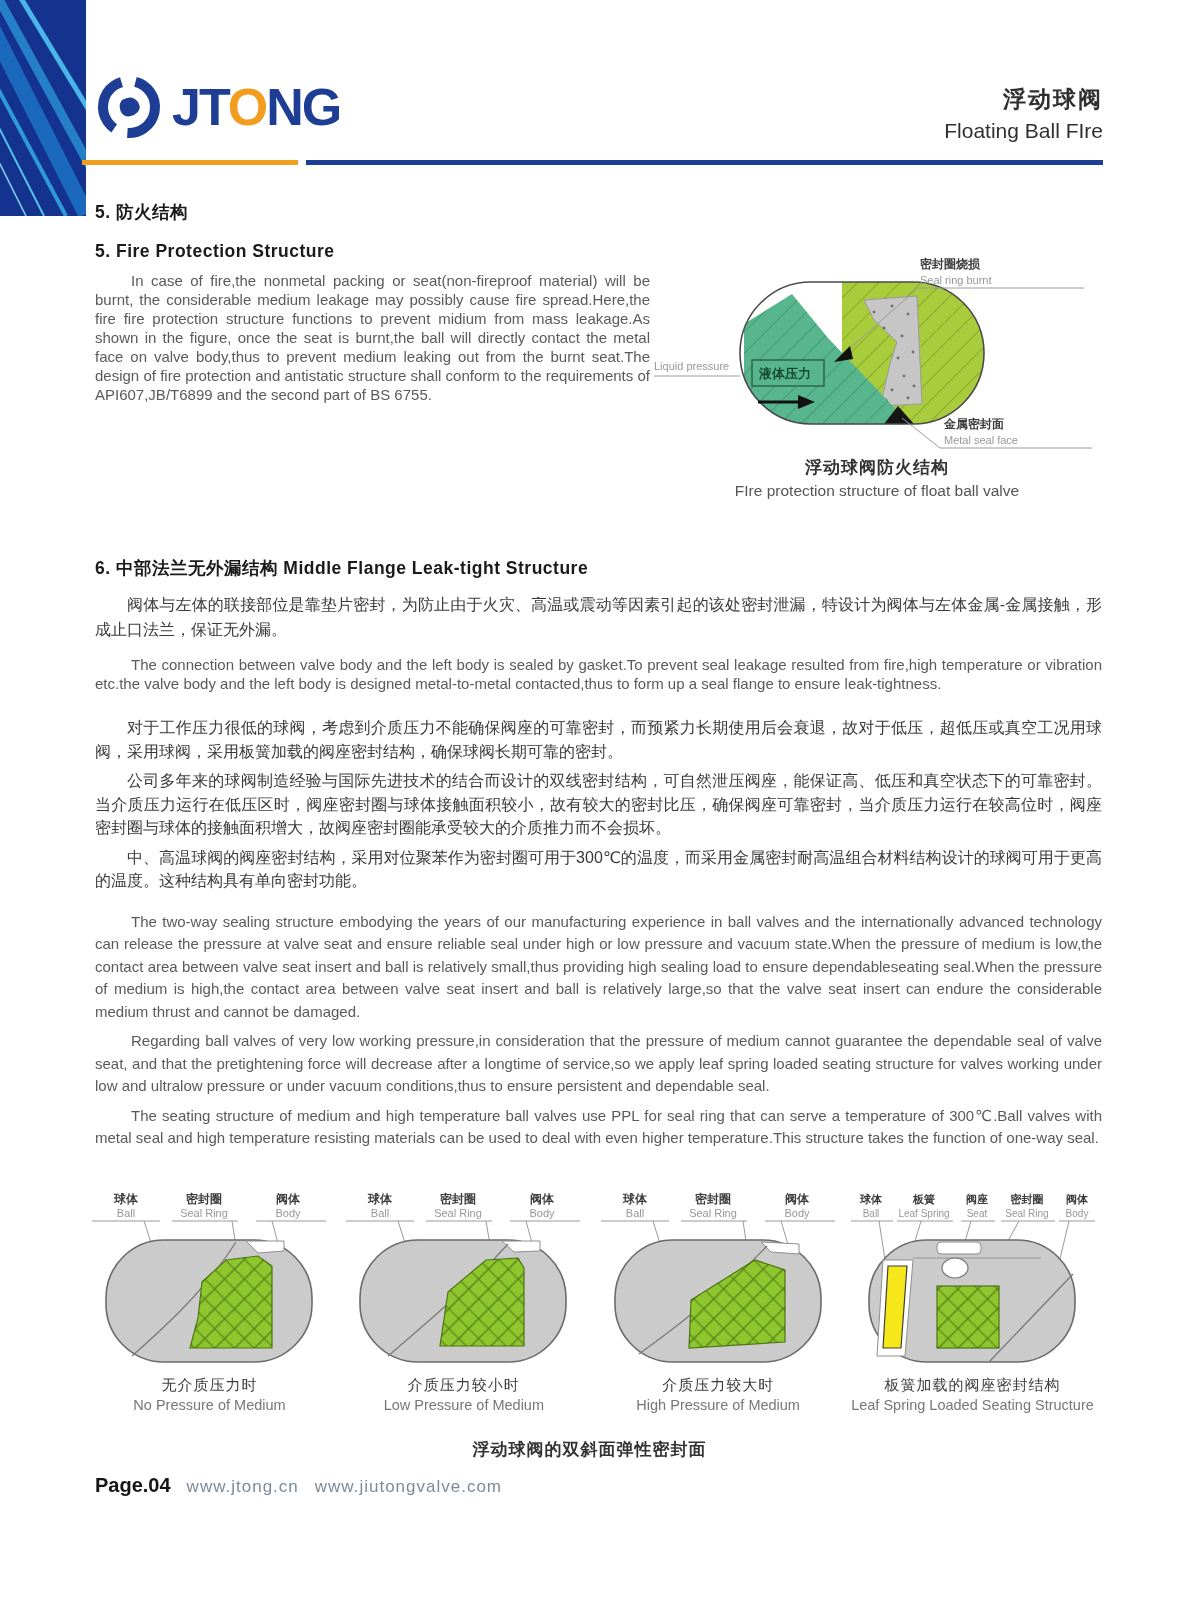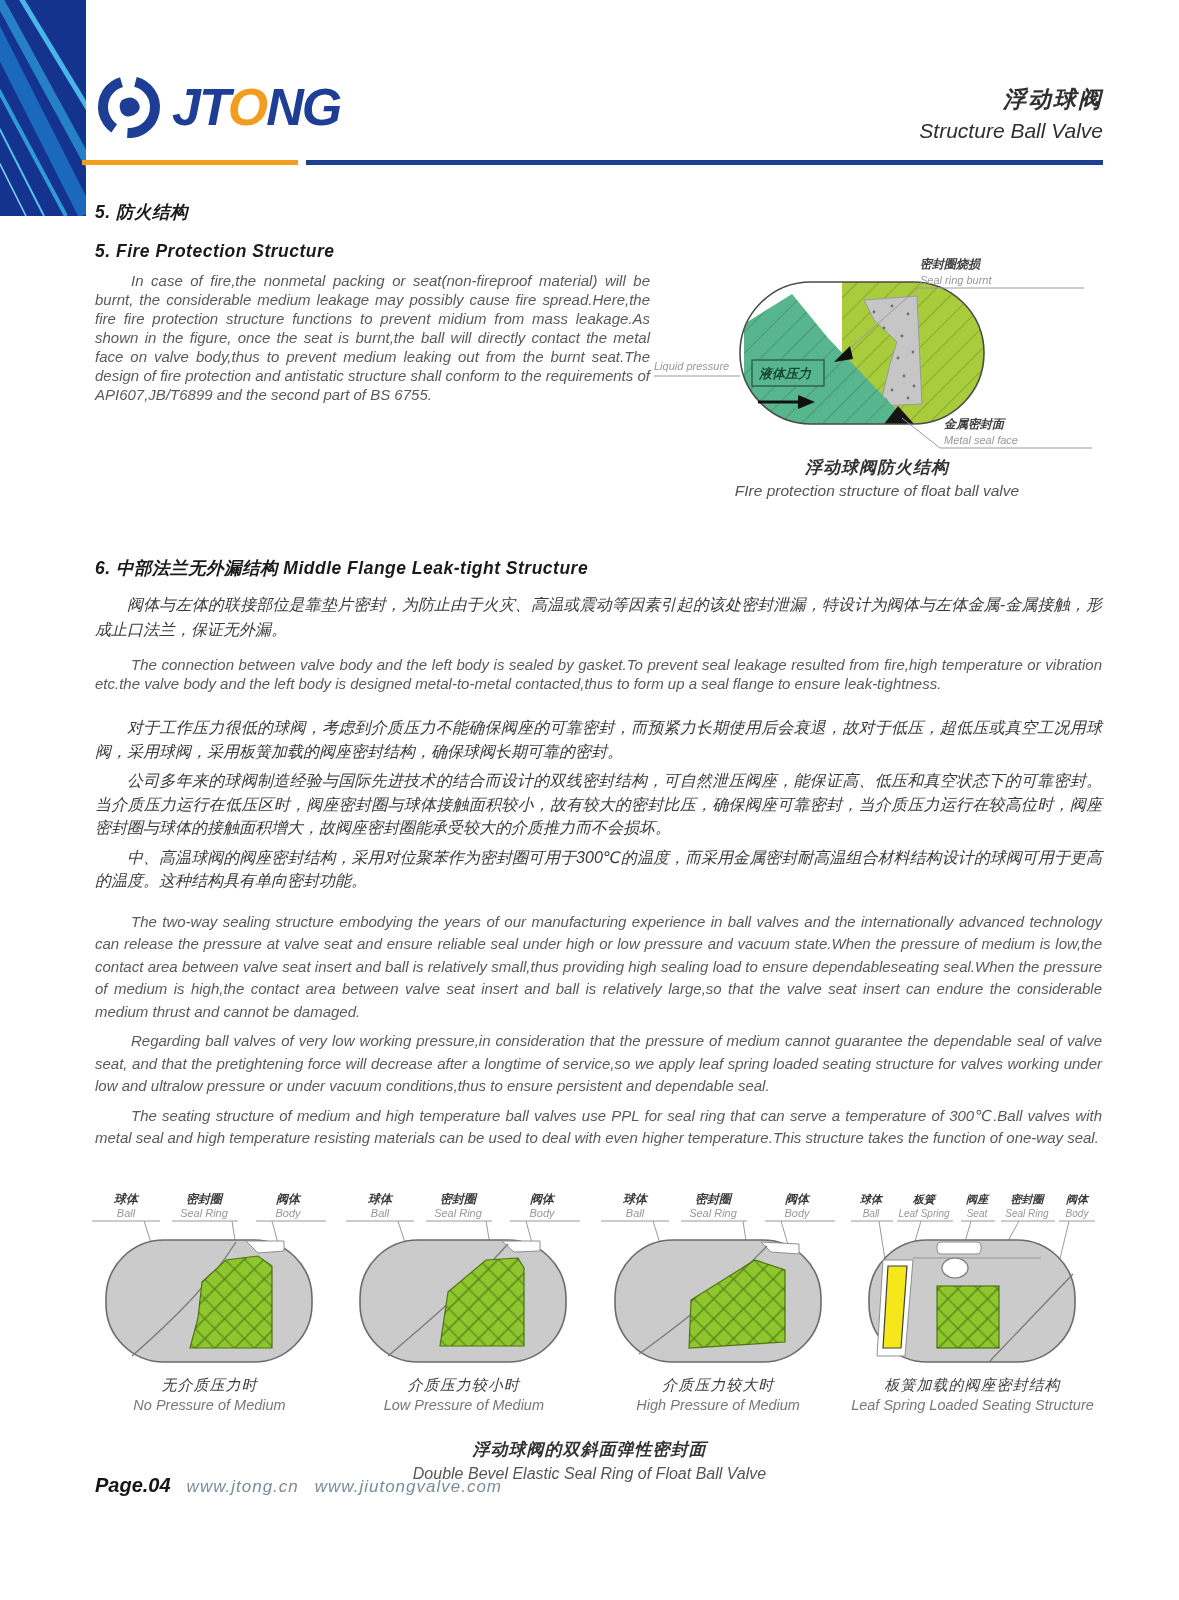--- a/index.html
+++ b/index.html
@@ -1,17 +1,17 @@
 <!DOCTYPE html>
 <html><head>
 <meta charset="utf-8">
 <style>
   html,body{margin:0;padding:0;background:#ffffff;}
   body{font-family:"Liberation Sans","DejaVu Sans",sans-serif;}
-  .page{position:relative;width:1179px;height:1600px;background:#fff;overflow:hidden;font-style:italic;}
+  .page{position:relative;width:1179px;height:1600px;background:#fff;overflow:hidden;}
 
   
   .corner{position:absolute;left:0;top:0;}
   .brand{position:absolute;left:92px;top:70px;display:flex;align-items:center;}
   .brand .word{font-size:52px;font-weight:800;color:#1d3e94;letter-spacing:-2px;margin-left:6px;}
   .brand .word .o{color:#f29d1f;}
   .head-titles{position:absolute;right:76px;top:84px;text-align:right;color:#2f2f2f;}
   .head-titles .zh{font-size:23px;font-weight:700;letter-spacing:2px;}
   .head-titles .en{font-size:21px;margin-top:4px;}
   .rule-orange{position:absolute;left:82px;top:160px;width:216px;height:5px;background:#f0a01e;}
@@ -96,21 +96,21 @@
       <g fill="none" stroke="#1d3e94">
         <circle cx="37" cy="37" r="26" stroke-width="10" stroke-dasharray="58 14" transform="rotate(-35 37 37)"></circle>
       </g>
       <path d="M30 30 q10 -6 16 2 q5 8 -4 13 q-9 4 -13 -3 q-3 -7 1 -12z" fill="#1d3e94"></path>
     </svg>
     <div class="word"><span>JT</span><span class="o">O</span><span>NG</span></div>
   </div>
 
   <div class="head-titles">
     <div class="zh">浮动球阀</div>
-    <div class="en">Structure Ball Valve</div>
+    <div class="en">Floating Ball FIre</div>
   </div>
   <div class="rule-orange"></div>
   <div class="rule-blue"></div>
 
   <div class="sec5-left">
     <div class="hd">5. 防火结构</div>
     <div class="hd hd-en">5. Fire Protection Structure</div>
     <p class="enbody">In case of fire,the nonmetal packing or seat(non-fireproof material) will be burnt, the considerable medium leakage may possibly cause fire spread.Here,the fire fire protection structure functions to prevent midium from mass leakage.As shown in the figure, once the seat is burnt,the ball will directly contact the metal face on valve body,thus to prevent medium leaking out from the burnt seat.The design of fire protection and antistatic structure shall conform to the requirements of API607,JB/T6899 and the second part of BS 6755.</p>
   </div>
 
@@ -288,21 +288,20 @@
         <rect x="88" y="96" width="62" height="62" fill="#8ec62d" stroke="#4f7612" stroke-width="1.2"></rect>
         <rect x="88" y="96" width="62" height="62" fill="url(#xh)"></rect>
       </svg>
       <div class="fig-cap-zh">板簧加载的阀座密封结构</div>
       <div class="fig-cap-en">Leaf Spring Loaded Seating Structure</div>
     </div>
   </div>
 
   <div class="group-cap">
     <div class="zh">浮动球阀的双斜面弹性密封面</div>
-    <div class="en">Double Bevel Elastic Seal Ring of Float Ball Valve</div>
   </div>
 
   <div class="footer">
     <span class="pg">Page.04</span>
     <span class="url">www.jtong.cn</span>
     <span class="url">www.jiutongvalve.com</span>
   </div>
 
 </div>
 

